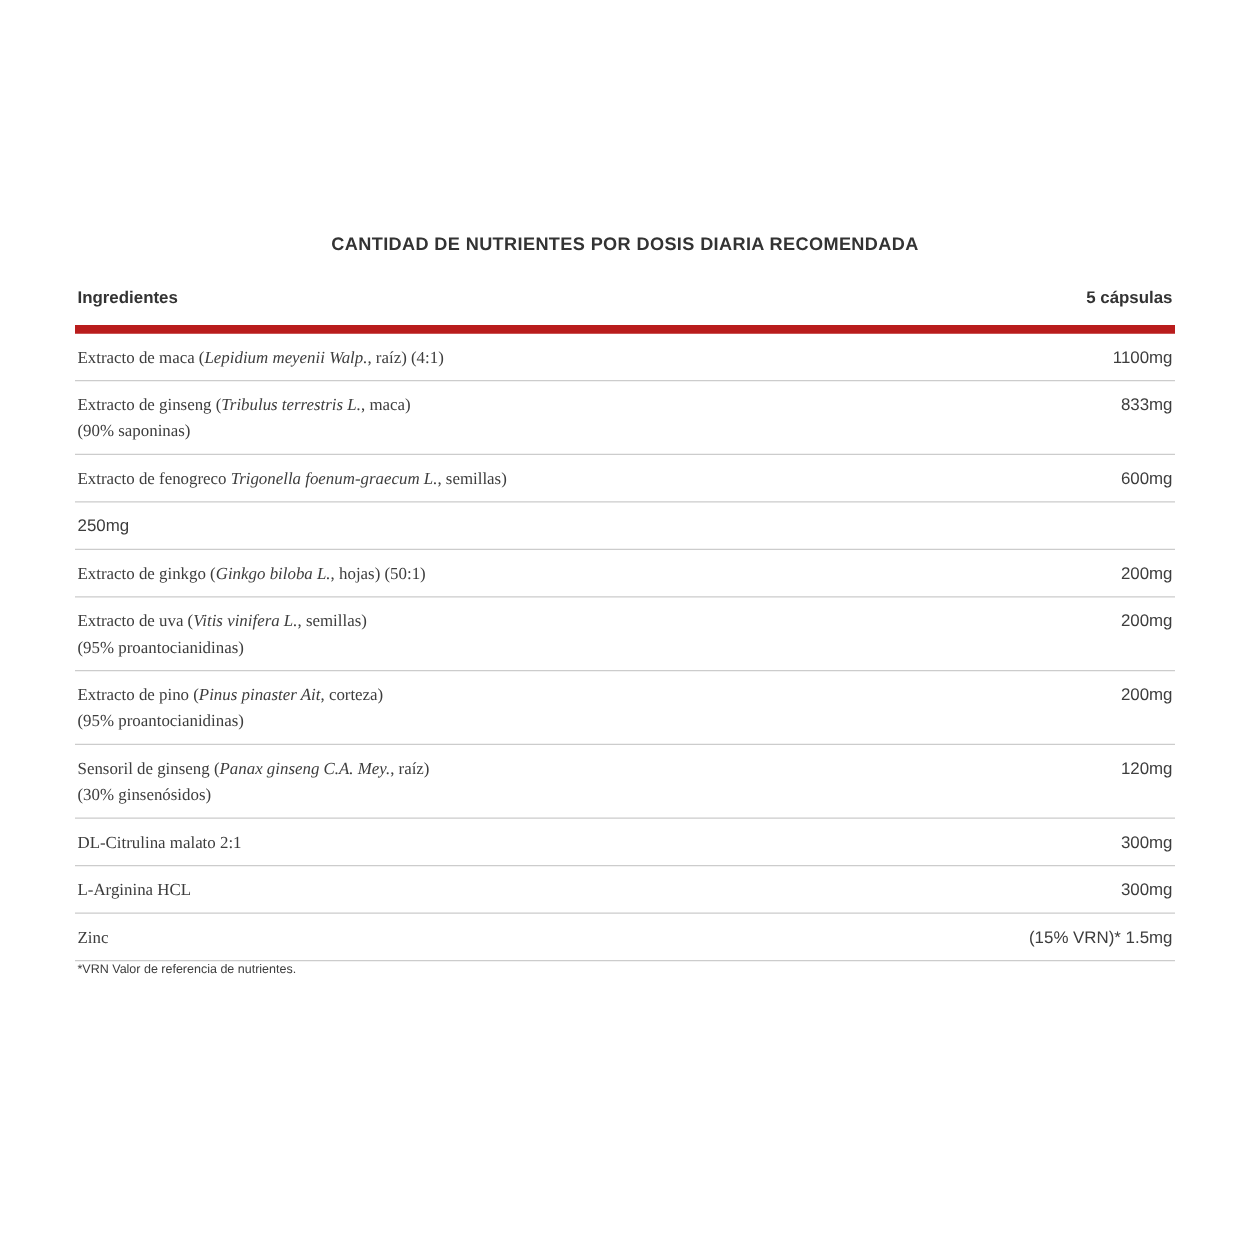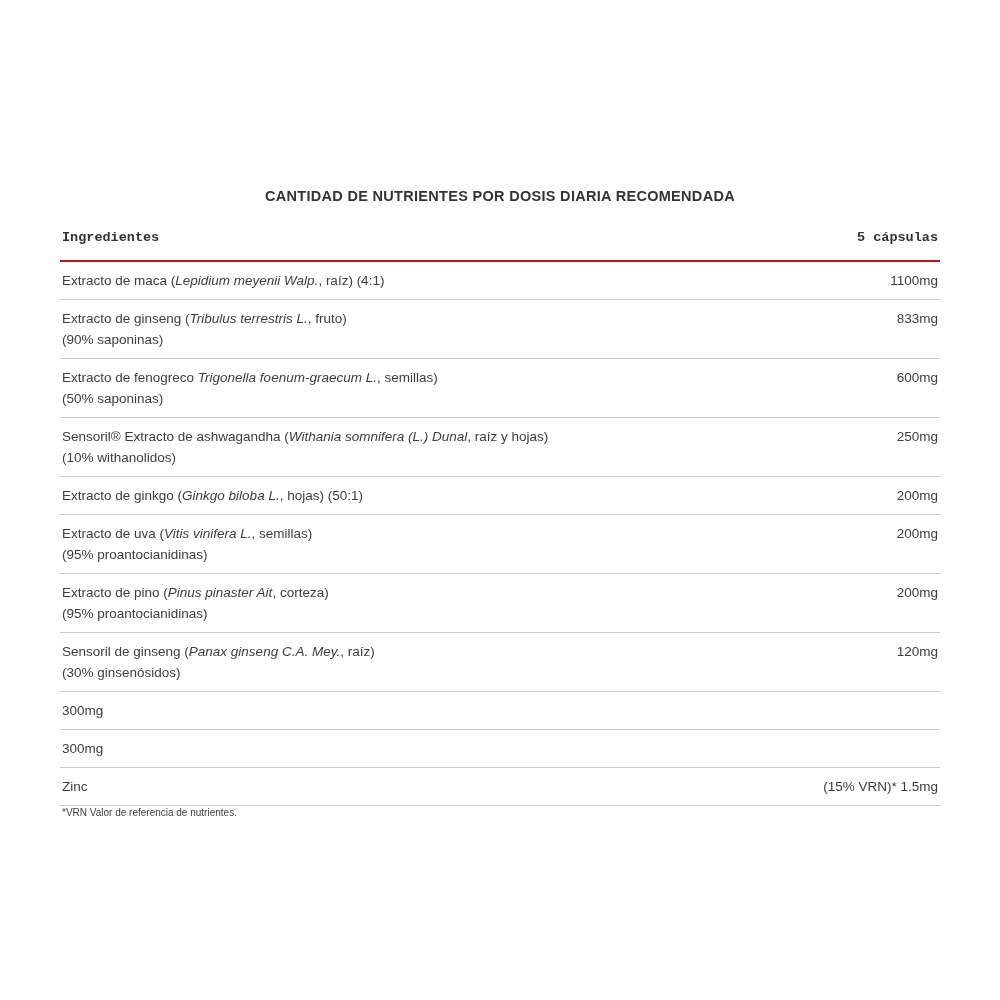--- a/index.html
+++ b/index.html
@@ -28,34 +28,33 @@
     margin-left: 60px;
     margin-top: 26px;
   }
   .header-row {
     display: flex;
     justify-content: space-between;
     align-items: flex-end;
     font-weight: bold;
     font-size: 13.5px;
     padding: 0 2px 15px 2px;
-    border-bottom: 2px solid #b91c1c;
+    border-bottom: 7px solid #b91c1c;
     color: #333333;
-    font-family: Liberation Mono, monospace;
   }
   .row {
     display: flex;
     justify-content: space-between;
     align-items: flex-start;
     border-bottom: 1px solid #cccccc;
     padding: 8px 2px;
     font-size: 13.5px;
     line-height: 21px;
   }
-  .row .name { flex: 1 1 auto; padding-right: 20px; }
+  .row .name { flex: 1 1 auto; padding-right: 20px; font-family: Liberation Serif, serif; }
   .row .latin { font-style: italic; }
   .row .note { display: block; }
   .row .amount { flex: 0 0 auto; white-space: nowrap; text-align: center; }
   .footnote {
     margin-left: 62px;
     margin-top: 1px;
     font-size: 10px;
     color: #3d3d3d;
   }
 </style>
@@ -75,39 +74,34 @@
   <div class="row">
     <div class="name">
       <span class="prefix">Extracto de maca (</span><span class="latin">Lepidium meyenii Walp.</span><span class="suffix">, raíz) (4:1)</span>
       
     </div>
     <div class="amount">1100mg</div>
   </div>
 
   <div class="row">
     <div class="name">
-      <span class="prefix">Extracto de ginseng (</span><span class="latin">Tribulus terrestris L.</span><span class="suffix">, fruto)</span>
+      <span class="prefix">Extracto de ginseng (</span><span class="latin">Tribulus terrestris L.</span><span class="suffix">, maca)</span>
       <span class="note">(90% saponinas)</span>
     </div>
     <div class="amount">833mg</div>
   </div>
 
   <div class="row">
     <div class="name">
       <span class="prefix">Extracto de fenogreco </span><span class="latin">Trigonella foenum-graecum L.</span><span class="suffix">, semillas)</span>
-      <span class="note">(50% saponinas)</span>
     </div>
     <div class="amount">600mg</div>
   </div>
 
   <div class="row">
-    <div class="name">
-      <span class="prefix">Sensoril® Extracto de ashwagandha (</span><span class="latin">Withania somnifera (L.) Dunal</span><span class="suffix">, raíz y hojas)</span>
-      <span class="note">(10% withanolidos)</span>
-    </div>
     <div class="amount">250mg</div>
   </div>
 
   <div class="row">
     <div class="name">
       <span class="prefix">Extracto de ginkgo (</span><span class="latin">Ginkgo biloba L.</span><span class="suffix">, hojas) (50:1)</span>
       
     </div>
     <div class="amount">200mg</div>
   </div>
@@ -130,24 +124,32 @@
 
   <div class="row">
     <div class="name">
       <span class="prefix">Sensoril de ginseng (</span><span class="latin">Panax ginseng C.A. Mey.</span><span class="suffix">, raíz)</span>
       <span class="note">(30% ginsenósidos)</span>
     </div>
     <div class="amount">120mg</div>
   </div>
 
   <div class="row">
+    <div class="name">
+      <span class="prefix">DL-Citrulina malato 2:1</span><span class="latin"></span><span class="suffix"></span>
+      
+    </div>
     <div class="amount">300mg</div>
   </div>
 
   <div class="row">
+    <div class="name">
+      <span class="prefix">L-Arginina HCL</span><span class="latin"></span><span class="suffix"></span>
+      
+    </div>
     <div class="amount">300mg</div>
   </div>
 
   <div class="row">
     <div class="name">
       <span class="prefix">Zinc</span><span class="latin"></span><span class="suffix"></span>
       
     </div>
     <div class="amount">(15% VRN)* 1.5mg</div>
   </div>

